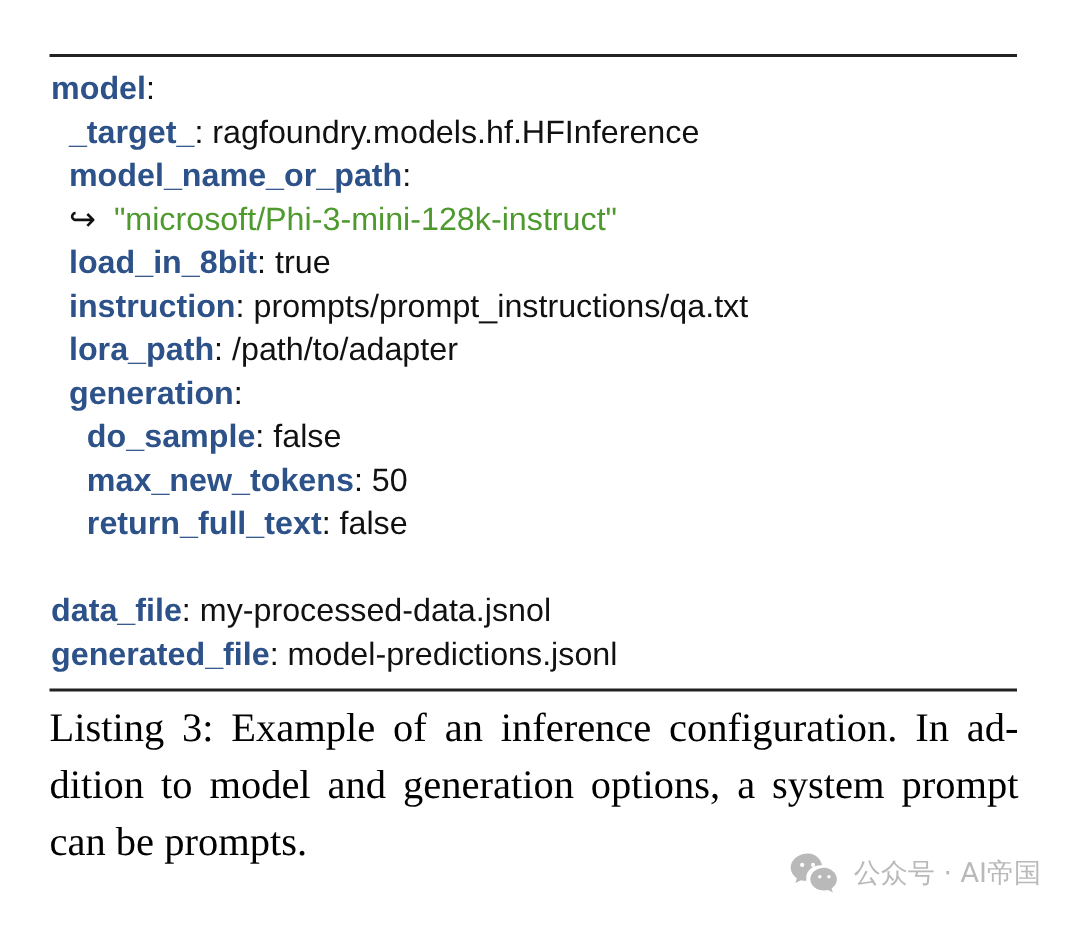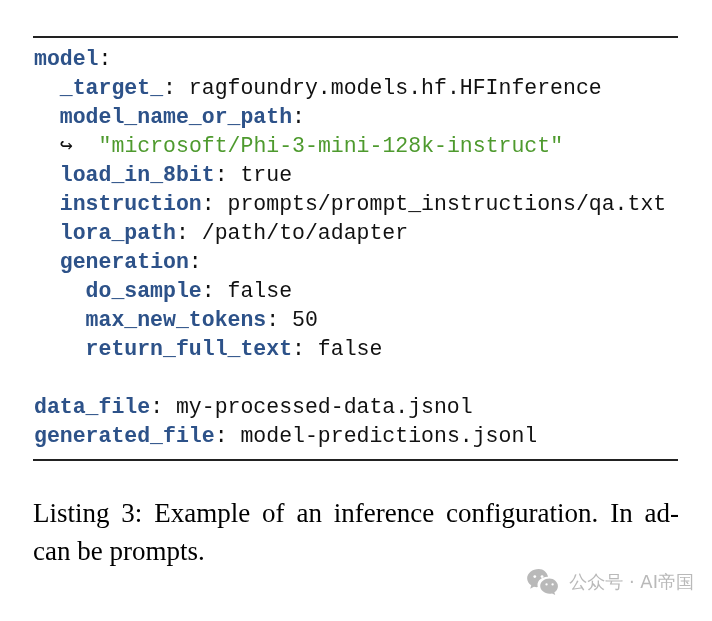--- a/index.html
+++ b/index.html
@@ -23,39 +23,39 @@
     background: #222222;
   }
   .rule-top { top: 36px; }
   .rule-bottom { top: 459px; }
 
   .code-block {
     position: absolute;
     left: 34px;
     top: 45px;
     width: 660px;
-    font-family: Liberation Mono, monospace;
+    font-family: Liberation Sans, sans-serif;
     font-size: 21.5px;
     line-height: 29px;
     white-space: pre;
     color: var(--text-color, #111111);
   }
   .code-line { height: 29px; }
   .tok-key {
     color: var(--key-color, #2d5289);
     font-weight: bold;
   }
   .tok-plain { color: var(--text-color, #111111); }
   .tok-string { color: var(--string-color, #4e9a2e); }
   .tok-arrow { color: var(--text-color, #111111); }
 
   .caption {
     position: absolute;
     left: 33px;
-    top: 494px;
+    top: 466px;
     width: 646px;
     font-family: "Liberation Serif", serif;
     font-size: 27px;
     line-height: 38px;
     color: #000000;
   }
   .caption .just {
     text-align: justify;
     text-align-last: justify;
   }
@@ -79,20 +79,21 @@
 <div class="sheet">
 
   <div class="rule rule-top"></div>
 
   <div class="code-block" id="code-block"><div class="code-line"><span class="tok-key">model</span><span class="tok-plain">:</span></div><div class="code-line"><span class="tok-plain">  </span><span class="tok-key">_target_</span><span class="tok-plain">: ragfoundry.models.hf.HFInference</span></div><div class="code-line"><span class="tok-plain">  </span><span class="tok-key">model_name_or_path</span><span class="tok-plain">:</span></div><div class="code-line"><span class="tok-plain">  </span><span class="tok-arrow">↪</span><span class="tok-plain">  </span><span class="tok-string">"microsoft/Phi-3-mini-128k-instruct"</span></div><div class="code-line"><span class="tok-plain">  </span><span class="tok-key">load_in_8bit</span><span class="tok-plain">: true</span></div><div class="code-line"><span class="tok-plain">  </span><span class="tok-key">instruction</span><span class="tok-plain">: prompts/prompt_instructions/qa.txt</span></div><div class="code-line"><span class="tok-plain">  </span><span class="tok-key">lora_path</span><span class="tok-plain">: /path/to/adapter</span></div><div class="code-line"><span class="tok-plain">  </span><span class="tok-key">generation</span><span class="tok-plain">:</span></div><div class="code-line"><span class="tok-plain">    </span><span class="tok-key">do_sample</span><span class="tok-plain">: false</span></div><div class="code-line"><span class="tok-plain">    </span><span class="tok-key">max_new_tokens</span><span class="tok-plain">: 50</span></div><div class="code-line"><span class="tok-plain">    </span><span class="tok-key">return_full_text</span><span class="tok-plain">: false</span></div><div class="code-line">&nbsp;</div><div class="code-line"><span class="tok-key">data_file</span><span class="tok-plain">: my-processed-data.jsnol</span></div><div class="code-line"><span class="tok-key">generated_file</span><span class="tok-plain">: model-predictions.jsonl</span></div></div>
 
   <div class="rule rule-bottom"></div>
 
   <div class="caption">
     <div class="just">Listing 3: Example of an inference configuration. In ad-</div>
+    <div class="just">dition to model and generation options, a system prompt</div>
     <div>can be prompts.</div>
   </div>
 
   <div class="watermark">
     <span>
       <svg width="34" height="28" viewBox="0 0 36 30" aria-hidden="true">
         <g fill="#b9b9b9">
           <path d="M13.5 1C6.6 1 1 5.5 1 11c0 3.1 1.7 5.8 4.4 7.6l-1.1 3.6 4-2.1c1 .3 2.1.4 3.2.4.3 0 .6 0 .9-.1-.2-.7-.3-1.4-.3-2.2 0-4.9 4.7-8.8 10.5-8.8h.8C22.6 4.8 18.4 1 13.5 1z"></path>
           <path d="M25 11.3c-5.5 0-10 3.6-10 8.1 0 4.5 4.5 8.1 10 8.1.9 0 1.9-.1 2.7-.3l3.4 1.8-.9-3c2.3-1.5 3.8-3.8 3.8-6.5 0-4.5-4.5-8.2-9-8.2z"></path>
         </g>

